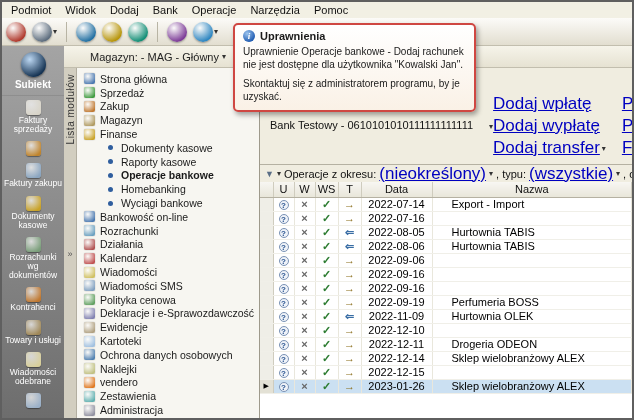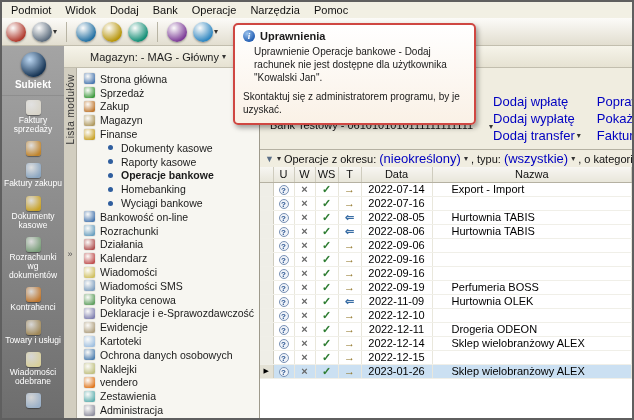--- a/index.html
+++ b/index.html
@@ -45,21 +45,21 @@
   .tree-dot{width:5px;height:5px;border-radius:50%;background:#2f5e9e;flex:0 0 5px;margin:0 3px}
 
   .content{flex:1;background:#f0ede0;display:flex;flex-direction:column;min-width:0}
   .content-head{padding:26px 6px 0 10px;display:flex;justify-content:space-between}
   .page-title-row{display:flex;align-items:center;gap:4px}
   .page-title{font-size:15px;font-weight:bold;color:#111}
   .bank-row{margin-top:8px;font-size:11px;display:flex;align-items:flex-end;gap:16px;color:#111;cursor:pointer;white-space:nowrap}
   .links{display:flex;gap:16px;align-items:flex-start;padding-right:2px}
   .lcol{display:flex;flex-direction:column;gap:2px}
   .lrow{display:flex;align-items:center;gap:2px;cursor:pointer}
-  .lnk{color:#0000c0;font-size:13px;white-space:nowrap;cursor:pointer}
+  .lnk{color:#0000c0;text-decoration:underline;font-size:17px;white-space:nowrap;cursor:pointer}
 
   .filter-row{margin-top:6px;border-top:1px solid #b5b1a2;height:18px;flex:0 0 18px;display:flex;align-items:center;font-size:11px;gap:3px;padding:0 5px;color:#111;white-space:nowrap;overflow:hidden}
   .funnel{color:#5a6e86;font-size:9px}
 
   .table-wrap{flex:1;background:#fff;overflow:hidden}
   table{border-collapse:collapse;width:100%;table-layout:fixed;font-size:11px}
   th{background:linear-gradient(#f7f6f2,#e8e6da);border-right:1px solid #cfccbe;border-bottom:1px solid #b5b1a2;font-weight:normal;height:15px;padding:0;text-align:center;color:#111;cursor:pointer}
   td{border-right:1px solid #e9e7dc;border-bottom:1px solid #f0efe8;height:13px;padding:0;overflow:hidden;white-space:nowrap}
   td.gut{background:#efeee7;border-right:1px solid #cfccbe;text-align:center;font-size:7px;color:#000}
   td.c{text-align:center}
@@ -68,21 +68,21 @@
   tr.sel td.gut{background:#e3e1d5}
   .qmark{display:inline-block;width:10px;height:10px;line-height:9px;border:1px solid #7a92b5;border-radius:50%;color:#28538f;font-size:8px;font-weight:bold;background:#eef2f8}
   .xmark{color:#666;font-weight:bold}
   .check{color:#2e7d32;font-weight:bold}
   .arrow.ar{color:#8a6d1a;font-weight:bold}
   .arrow.al{color:#3a6ea5;font-weight:bold}
 
   .tooltip{position:absolute;left:231px;top:21px;width:243px;background:linear-gradient(#ffffff,#faf1e6);border:2px solid #cf4742;border-radius:5px;box-shadow:2px 3px 5px rgba(0,0,0,.35);padding:5px 8px 7px;z-index:50;font-size:10px;color:#1a1a1a}
   .tt-head{display:flex;align-items:center;gap:5px;font-size:11px;font-weight:bold;margin-bottom:3px}
   .info-icon{width:12px;height:12px;border-radius:50%;background:radial-gradient(circle at 35% 30%,#9cc4ee,#1d59b0 75%);color:#fff;font-size:9px;font-weight:bold;display:flex;align-items:center;justify-content:center;font-family:"Liberation Serif",serif;font-style:italic;flex:0 0 12px}
-  .tt-body p{margin:0 11px 6px;line-height:1.3}
+  .tt-body p{margin:0 0 6px;line-height:1.3}
   .tt-body p:last-child{margin:0}
 </style>
 </head>
 <body>
 
 <div class="window">
 
   <div class="menubar">
       <span class="menu-item">Podmiot</span>
       <span class="menu-item">Widok</span>

